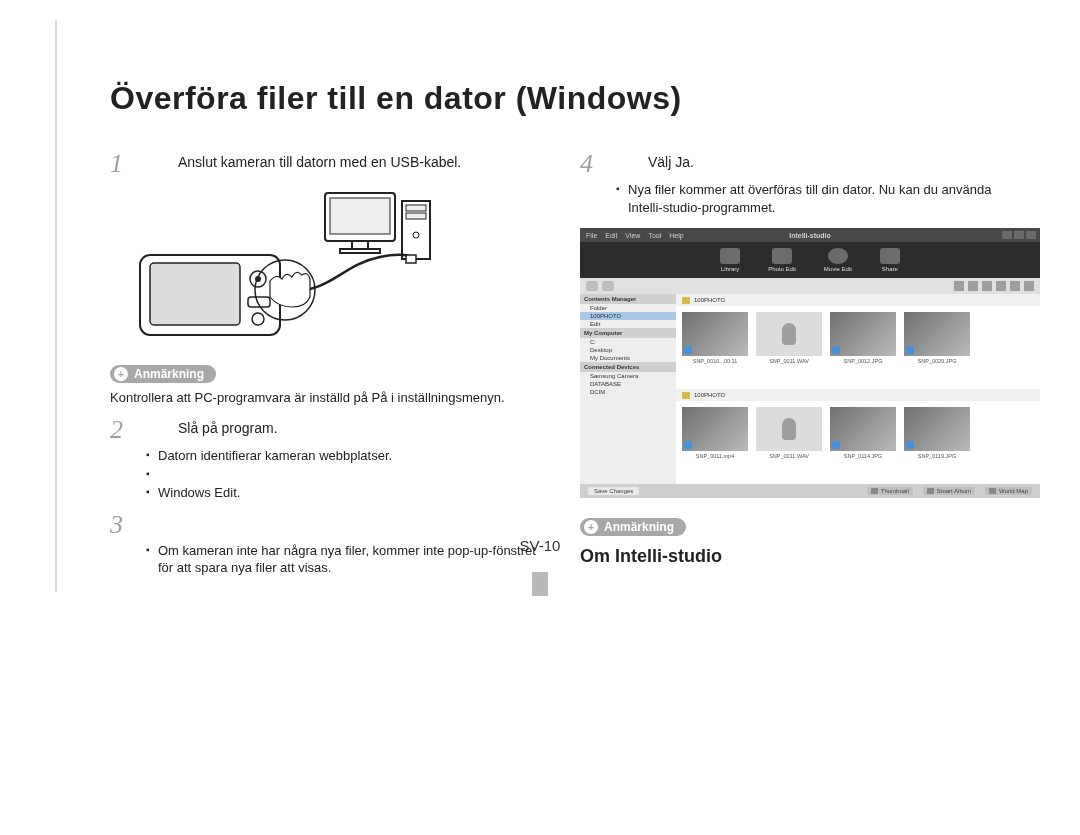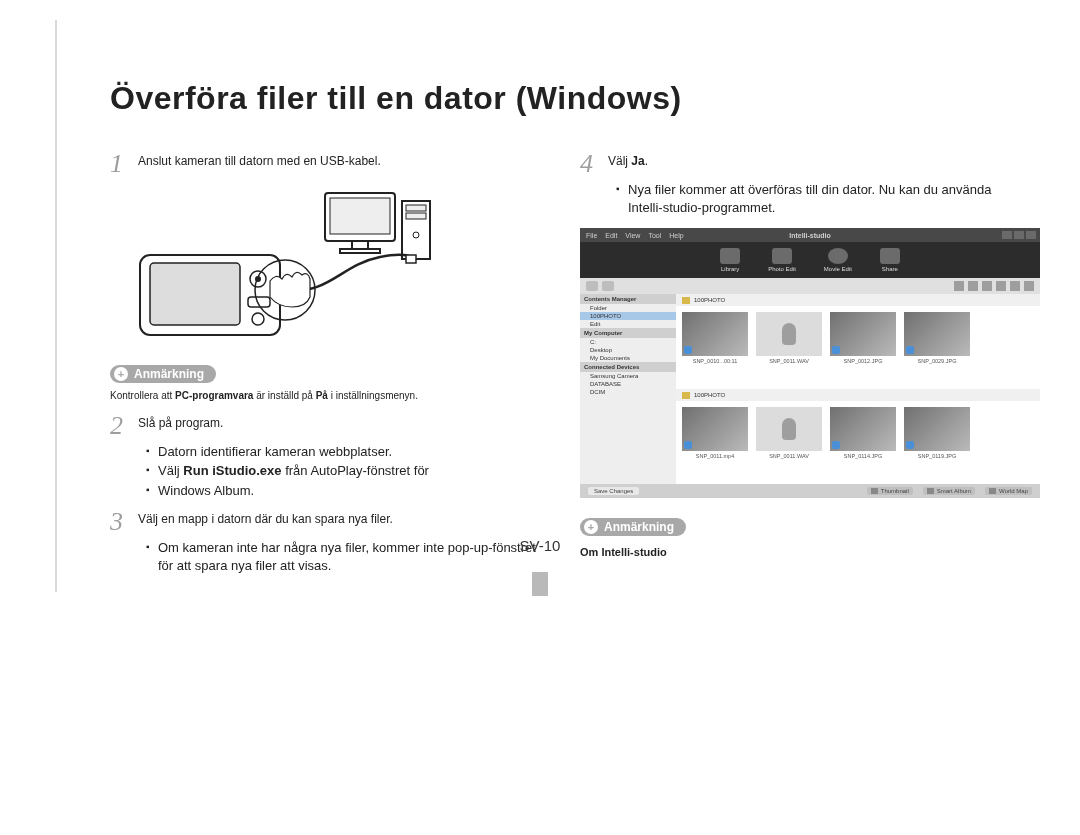--- a/index.html
+++ b/index.html
@@ -50,22 +50,23 @@
     font-size: 26px;
     font-style: italic;
     font-family: Georgia, 'Times New Roman', serif;
     color: #9e9e9e;
     width: 28px;
     flex: none;
     line-height: 1;
     margin-top: -2px;
   }
   .step-text {
-    font-size: 12px;
+    font-size: 14px;
     line-height: 1.35;
+    margin-left: 40px;
   }
   .sub {
     margin: 2px 0 2px 36px;
     font-size: 13px;
     line-height: 1.35;
   }
   .sub-row {
     display: flex;
   }
   .bullet {
@@ -92,26 +93,26 @@
     height: 14px;
     border-radius: 50%;
     display: inline-flex;
     align-items: center;
     justify-content: center;
     font-size: 11px;
     font-weight: 700;
     margin-right: 6px;
   }
   .note-text {
-    font-size: 10px;
+    font-size: 13px;
     line-height: 1.35;
     margin-bottom: 12px;
   }
   .subhead {
-    font-size: 11px;
+    font-size: 18px;
     font-weight: 700;
     margin: 4px 0 2px 0;
   }
 
   
   .illus {
     width: 320px;
     height: 160px;
     margin: 8px 0 6px 20px;
     position: relative;
@@ -308,21 +309,21 @@
     color: #333;
   }
   .page-num-bar {
     display: inline-block;
     width: 16px;
     height: 24px;
     background: #b9b9b9;
     vertical-align: top;
     margin-top: 18px;
   }
-  b { font-weight: 700; }
+  b { font-weight: 400; }
 </style>
 </head>
 <body>
 
 <div class="page">
   <div class="edge-line"></div>
 
   <h1>Överföra filer till en dator (Windows)</h1>
 
   <div class="columns">
@@ -375,32 +376,28 @@
       <div class="step">
         <div class="step-num">2</div>
         <div class="step-text">Slå på program.</div>
       </div>
       <div class="sub sub-row">
         <span class="bullet">▪</span>
         <span>Datorn identifierar kameran webbplatser.</span>
       </div>
       <div class="sub sub-row">
         <span class="bullet">▪</span>
-        <span>
-          <span>Välj </span><b>Run iStudio.exe</b><span> från AutoPlay-fönstret för</span>
-        </span>
       </div>
       <div class="sub sub-row">
         <span class="bullet">▪</span>
-        <span>Windows Album.</span>
+        <span>Windows Edit.</span>
       </div>
 
       <div class="step" style="margin-top:12px;">
         <div class="step-num">3</div>
-        <div class="step-text">Välj en mapp i datorn där du kan spara nya filer.</div>
       </div>
       <div class="sub sub-row">
         <span class="bullet">▪</span>
         <span>Om kameran inte har några nya filer, kommer inte pop-up-fönstret för att spara nya filer att visas.</span>
       </div>
 
     </div>
 
     <div class="col">
 

